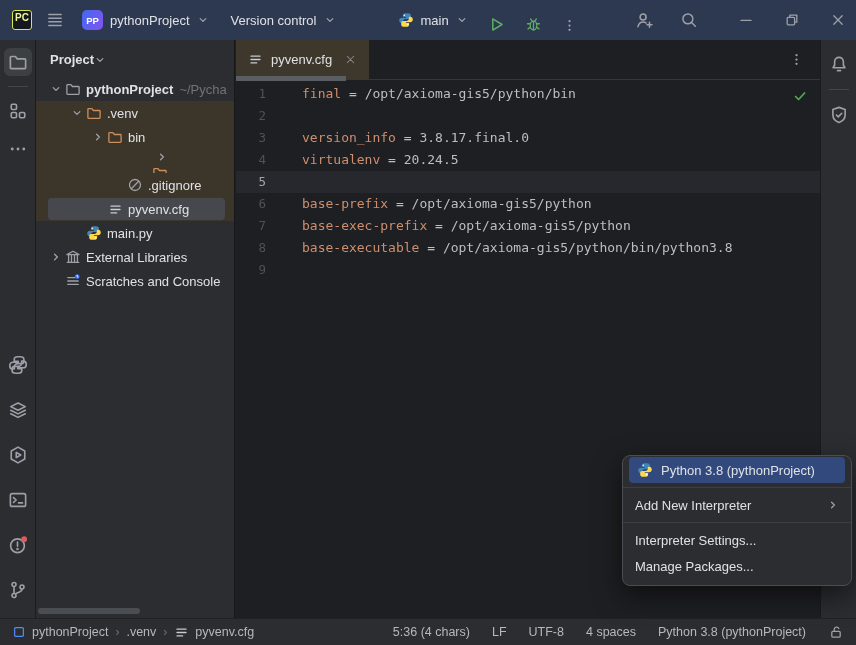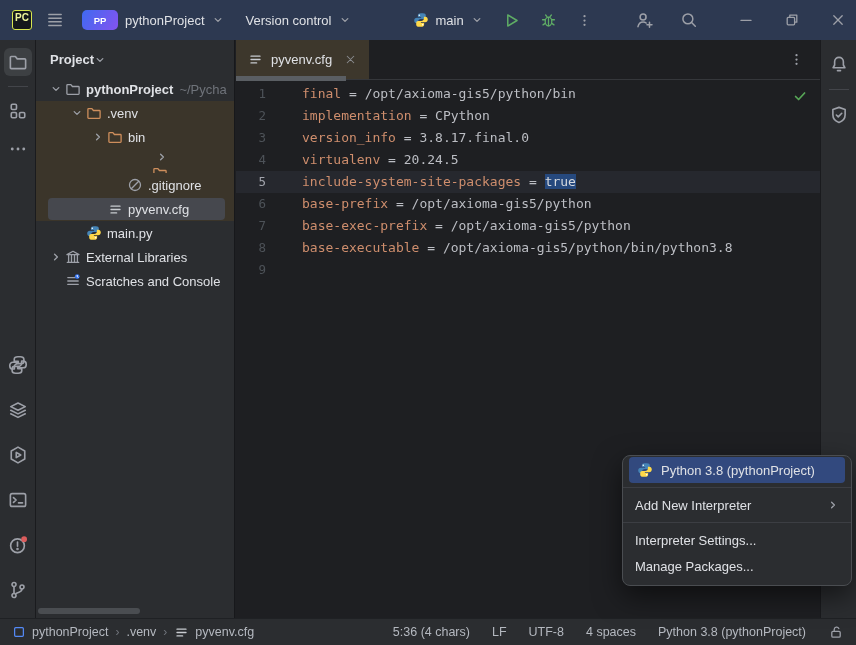--- a/index.html
+++ b/index.html
@@ -7,23 +7,23 @@
   .window{position:relative;width:856px;height:645px;background:#1e1f22;color:#dfe1e5;font-size:13px;}
 
   
   .titlebar{position:absolute;left:0;top:0;right:0;height:40px;background:#2d3951;
     display:flex;align-items:center;padding:0 10px;box-sizing:border-box;}
   .tb-left{display:flex;align-items:center;}
   .pc-logo{width:20px;height:20px;border:1.5px solid #d8e64f;border-radius:3px;background:#15181c;
     position:relative;box-sizing:border-box;margin:0 14px 0 2px;}
   .pc-logo span{position:absolute;left:2px;top:1px;font-size:10px;font-weight:bold;color:#eef59b;letter-spacing:0;}
   .tb-btn{display:flex;align-items:center;gap:7px;padding:5px 8px;border-radius:5px;color:#dfe1e5;cursor:default;}
-  .pp-badge{width:36px;height:20px;border-radius:5px;background:linear-gradient(120deg,#3f6af0,#8453f0);
+  .pp-badge{width:21px;height:20px;border-radius:5px;background:linear-gradient(120deg,#3f6af0,#8453f0);
     color:#fff;font-size:9.5px;font-weight:bold;display:flex;align-items:center;justify-content:center;}
-  .run-group{display:flex;align-items:center;margin-left:46px;}
+  .run-group{display:flex;align-items:flex-end;margin-left:46px;}
   .tb-right{margin-left:auto;display:flex;align-items:center;gap:26px;}
   .win-controls{display:flex;align-items:center;gap:30px;margin-left:14px;}
   .ic{display:inline-flex;align-items:center;justify-content:center;line-height:0;}
   .ic svg{display:block;}
 
   
   .main{position:absolute;left:0;top:40px;right:0;bottom:27px;}
   .left-strip{position:absolute;left:0;top:0;bottom:0;width:36px;background:#2b2d30;
     border-right:1px solid #1a1b1e;box-sizing:border-box;display:flex;flex-direction:column;align-items:center;}
   .strip-top{display:flex;flex-direction:column;align-items:center;padding-top:8px;gap:10px;}
@@ -428,33 +428,31 @@
             <path d="M3.6 8.5l3 3L12.6 5"></path>
           </svg>
         </span>
       <div class="code">
           <div class="code-line">
             <span class="gutter">1</span>
             <span class="ctext"><span class="k">final</span><span class="eq"> = </span><span class="v">/opt/axioma-gis5/python/bin</span></span>
           </div>
           <div class="code-line">
             <span class="gutter">2</span>
-            <span class="ctext"><span class="k">implementation</span><span class="eq"> = </span><span class="v">CPython</span></span>
           </div>
           <div class="code-line">
             <span class="gutter">3</span>
             <span class="ctext"><span class="k">version_info</span><span class="eq"> = </span><span class="v">3.8.17.final.0</span></span>
           </div>
           <div class="code-line">
             <span class="gutter">4</span>
             <span class="ctext"><span class="k">virtualenv</span><span class="eq"> = </span><span class="v">20.24.5</span></span>
           </div>
           <div class="code-line active">
             <span class="gutter">5</span>
-            <span class="ctext"><span class="k">include-system-site-packages</span><span class="eq"> = </span><span class="v selword">true</span></span>
           </div>
           <div class="code-line">
             <span class="gutter">6</span>
             <span class="ctext"><span class="k">base-prefix</span><span class="eq"> = </span><span class="v">/opt/axioma-gis5/python</span></span>
           </div>
           <div class="code-line">
             <span class="gutter">7</span>
             <span class="ctext"><span class="k">base-exec-prefix</span><span class="eq"> = </span><span class="v">/opt/axioma-gis5/python</span></span>
           </div>
           <div class="code-line">

